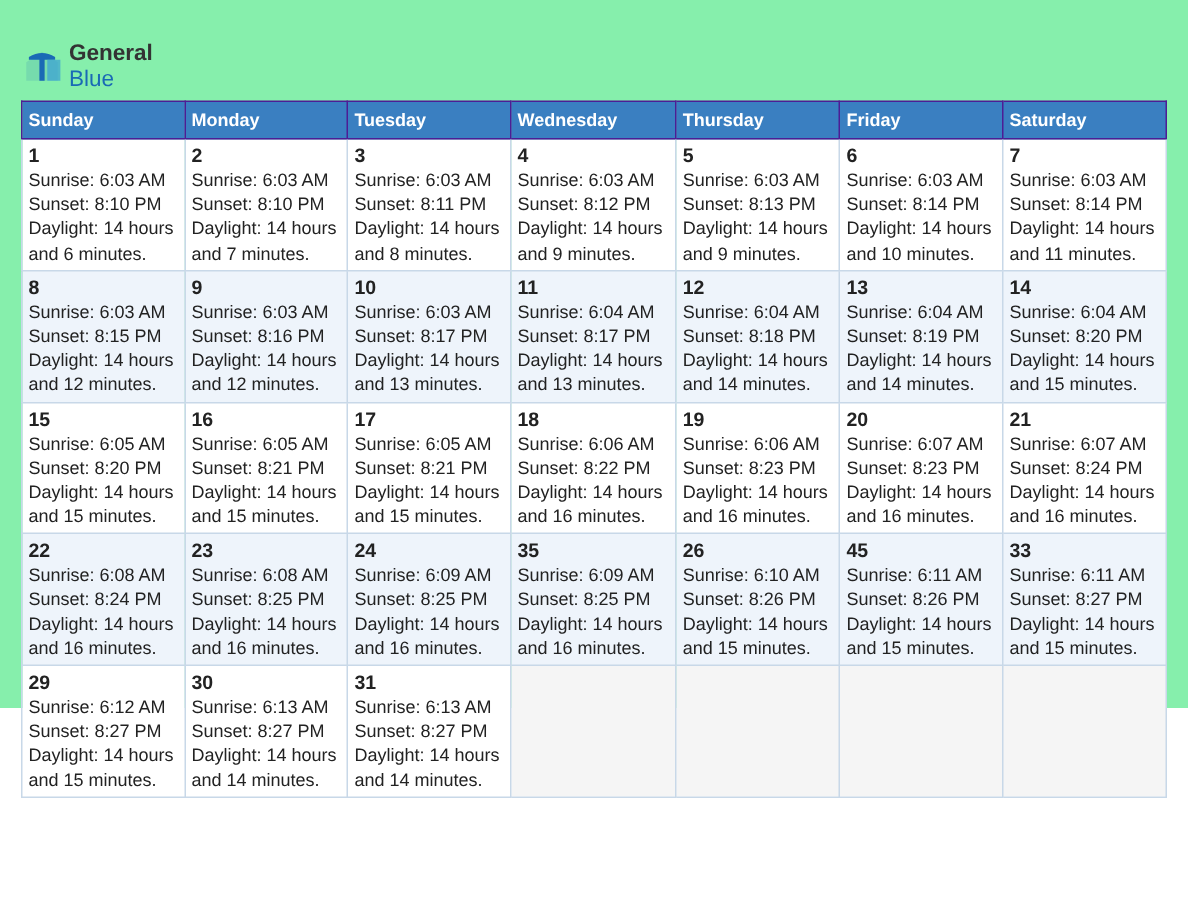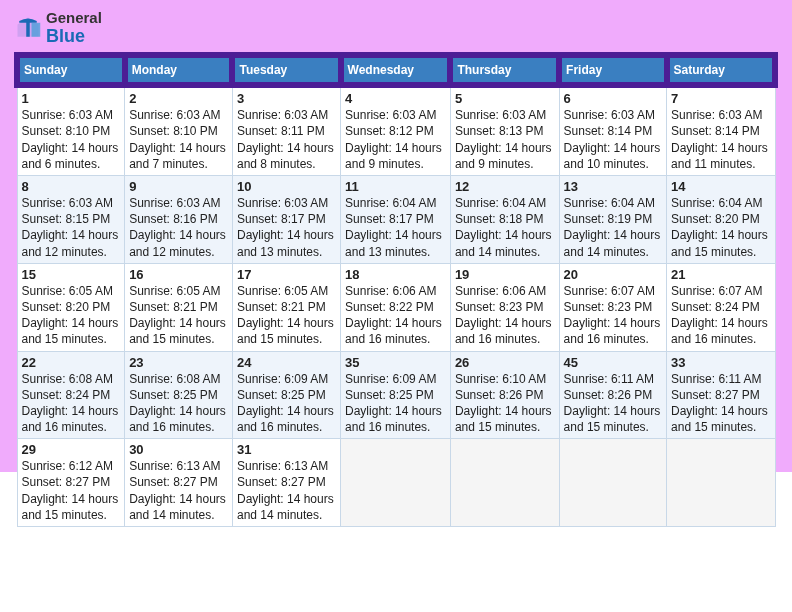--- a/index.html
+++ b/index.html
@@ -6,22 +6,22 @@
     body {
       font-family: Arial, sans-serif;
       background: #fff;
       width: 792px;
       height: 612px;
       overflow: hidden;
     }
     .page {
       width: 792px;
       height: 472px;
-      background: #f0abfc;
-      padding: 10px 14px 10px 14px;
+      background: #86efac;
+      padding: 28px 14px 10px 14px;
     }
     .header {
       display: flex;
       justify-content: space-between;
       align-items: flex-start;
       margin-bottom: 6px;
     }
     .logo {
       display: flex;
       align-items: center;
@@ -31,22 +31,22 @@
       display: flex;
       flex-direction: column;
       line-height: 1.1;
     }
     .logo-general {
       font-size: 15px;
       font-weight: bold;
       color: #333;
     }
     .logo-blue {
-      font-size: 18px;
-      font-weight: bold;
+      font-size: 15px;
+      font-weight: normal;
       color: #1a6ab5;
     }
     .logo-icon {
       width: 28px;
       height: 28px;
       margin-right: 4px;
     }
     .title-block {
       text-align: right;
     }
@@ -64,21 +64,21 @@
       width: 100%;
       border-collapse: collapse;
     }
     .calendar th {
       background: #3a7fc1;
       color: #fff;
       font-size: 12px;
       font-weight: bold;
       padding: 5px 4px;
       text-align: left;
-      border: 6px solid #4c1d95;
+      border: 1px solid #4c1d95;
     }
     .calendar td {
       border: 1px solid #c8d8e8;
       vertical-align: top;
       padding: 3px 4px;
       font-size: 9.5px;
       color: #222;
       background: #fff;
       width: 113px;
       height: 80px;

